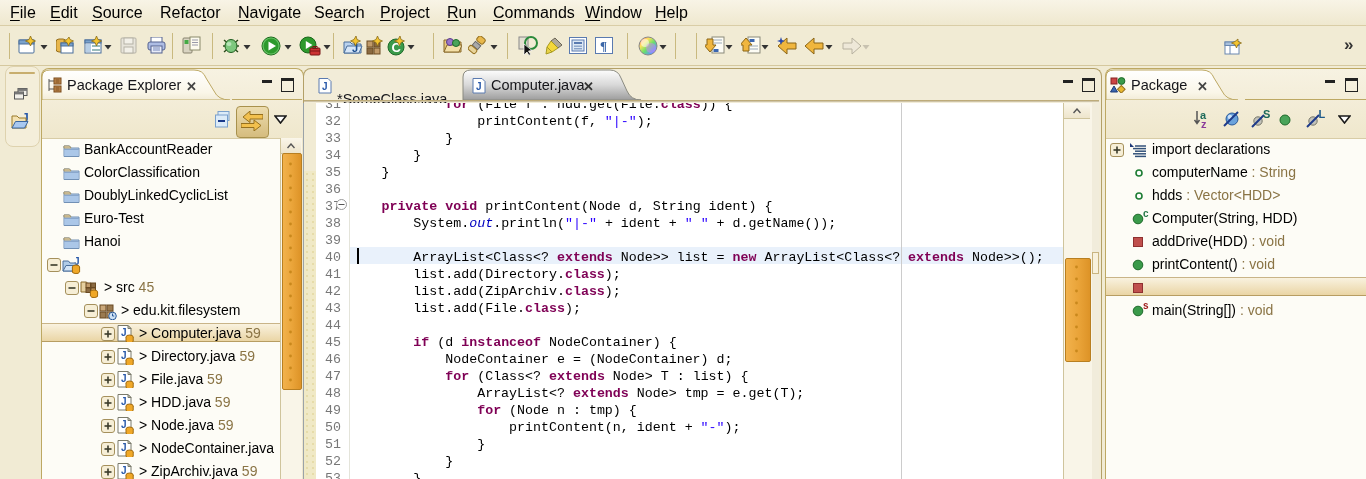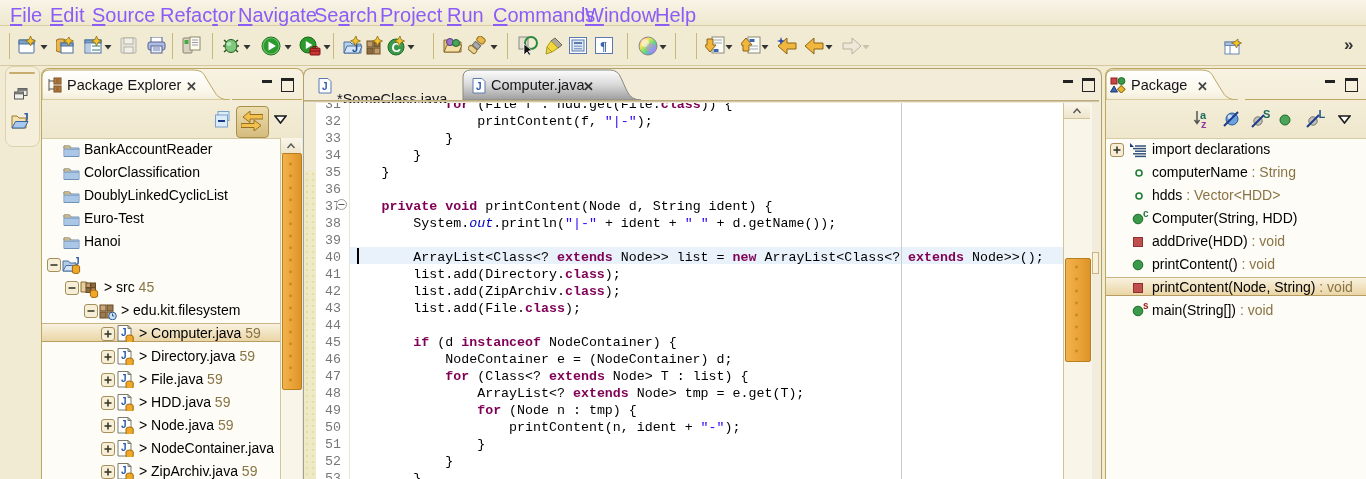--- a/index.html
+++ b/index.html
@@ -1,17 +1,17 @@
 <!DOCTYPE html>
 <html><head><meta charset="utf-8"><style>
 html,body{margin:0;padding:0}
 body{width:1366px;height:479px;overflow:hidden;position:relative;
  background:#f1ebd4;font-family:"Liberation Sans",sans-serif;}
 .abs{position:absolute}
-.menu{font-size:20px;color:#8b5cf6;top:4px}
+.menu{font-size:16px;color:#000000;top:4px}
 u{text-decoration:underline;text-underline-offset:2px}
 .sep{position:absolute;width:1px;background:#c9b97f;top:33px;height:26px}
 .tabtxt{font-size:14.5px;color:#15151a}
 .tree{font-size:14px;color:#000;white-space:pre}
 .olv{color:#8a7445}
 .mono{font-family:"Liberation Mono",monospace;font-size:13.3px;line-height:17px;white-space:pre}
 .kw{color:#7f0055;font-weight:bold}
 .st{color:#2a00ff}
 .sf{color:#0000c0;font-style:italic}
 .selrow{position:absolute;background:linear-gradient(#f9f2df,#ead5a5);
@@ -721,20 +721,19 @@
     <svg class="abs" style="left:26px;top:6px" width="12" height="12" viewBox="0 0 12 12">
       <circle cx="6" cy="6" r="4.8" fill="#3a9a4a" stroke="#1e6a2a"></circle>
     </svg>
     <div class="abs tree" style="left:46px;top:3px">printContent()<span class="olv"> : void</span></div>
   </div>
 <div class="selrow" style="left:1106px;top:277px;width:260px;height:17px"></div>
 <div class="abs" style="left:1106px;top:276px;width:260px;height:23px;overflow:hidden">
     <svg class="abs" style="left:26px;top:6px" width="12" height="12" viewBox="0 0 12 12">
       <rect x="1.5" y="1.5" width="9" height="9" fill="#c0504d" stroke="#8f3030"></rect>
     </svg>
-    <div class="abs tree" style="left:46px;top:3px">printContent(Node, String)<span class="olv"> : void</span></div>
   </div>
 <div class="abs" style="left:1106px;top:299px;width:260px;height:23px;overflow:hidden">
     <svg class="abs" style="left:26px;top:6px" width="12" height="12" viewBox="0 0 12 12">
       <circle cx="6" cy="6" r="4.8" fill="#3a9a4a" stroke="#1e6a2a"></circle>
     </svg>
     <div class="abs" style="left:37px;top:1px;font-size:10px;font-weight:bold;color:#a02020">s</div>
     <div class="abs tree" style="left:46px;top:3px">main(String[])<span class="olv"> : void</span></div>
   </div>
 </body></html>

